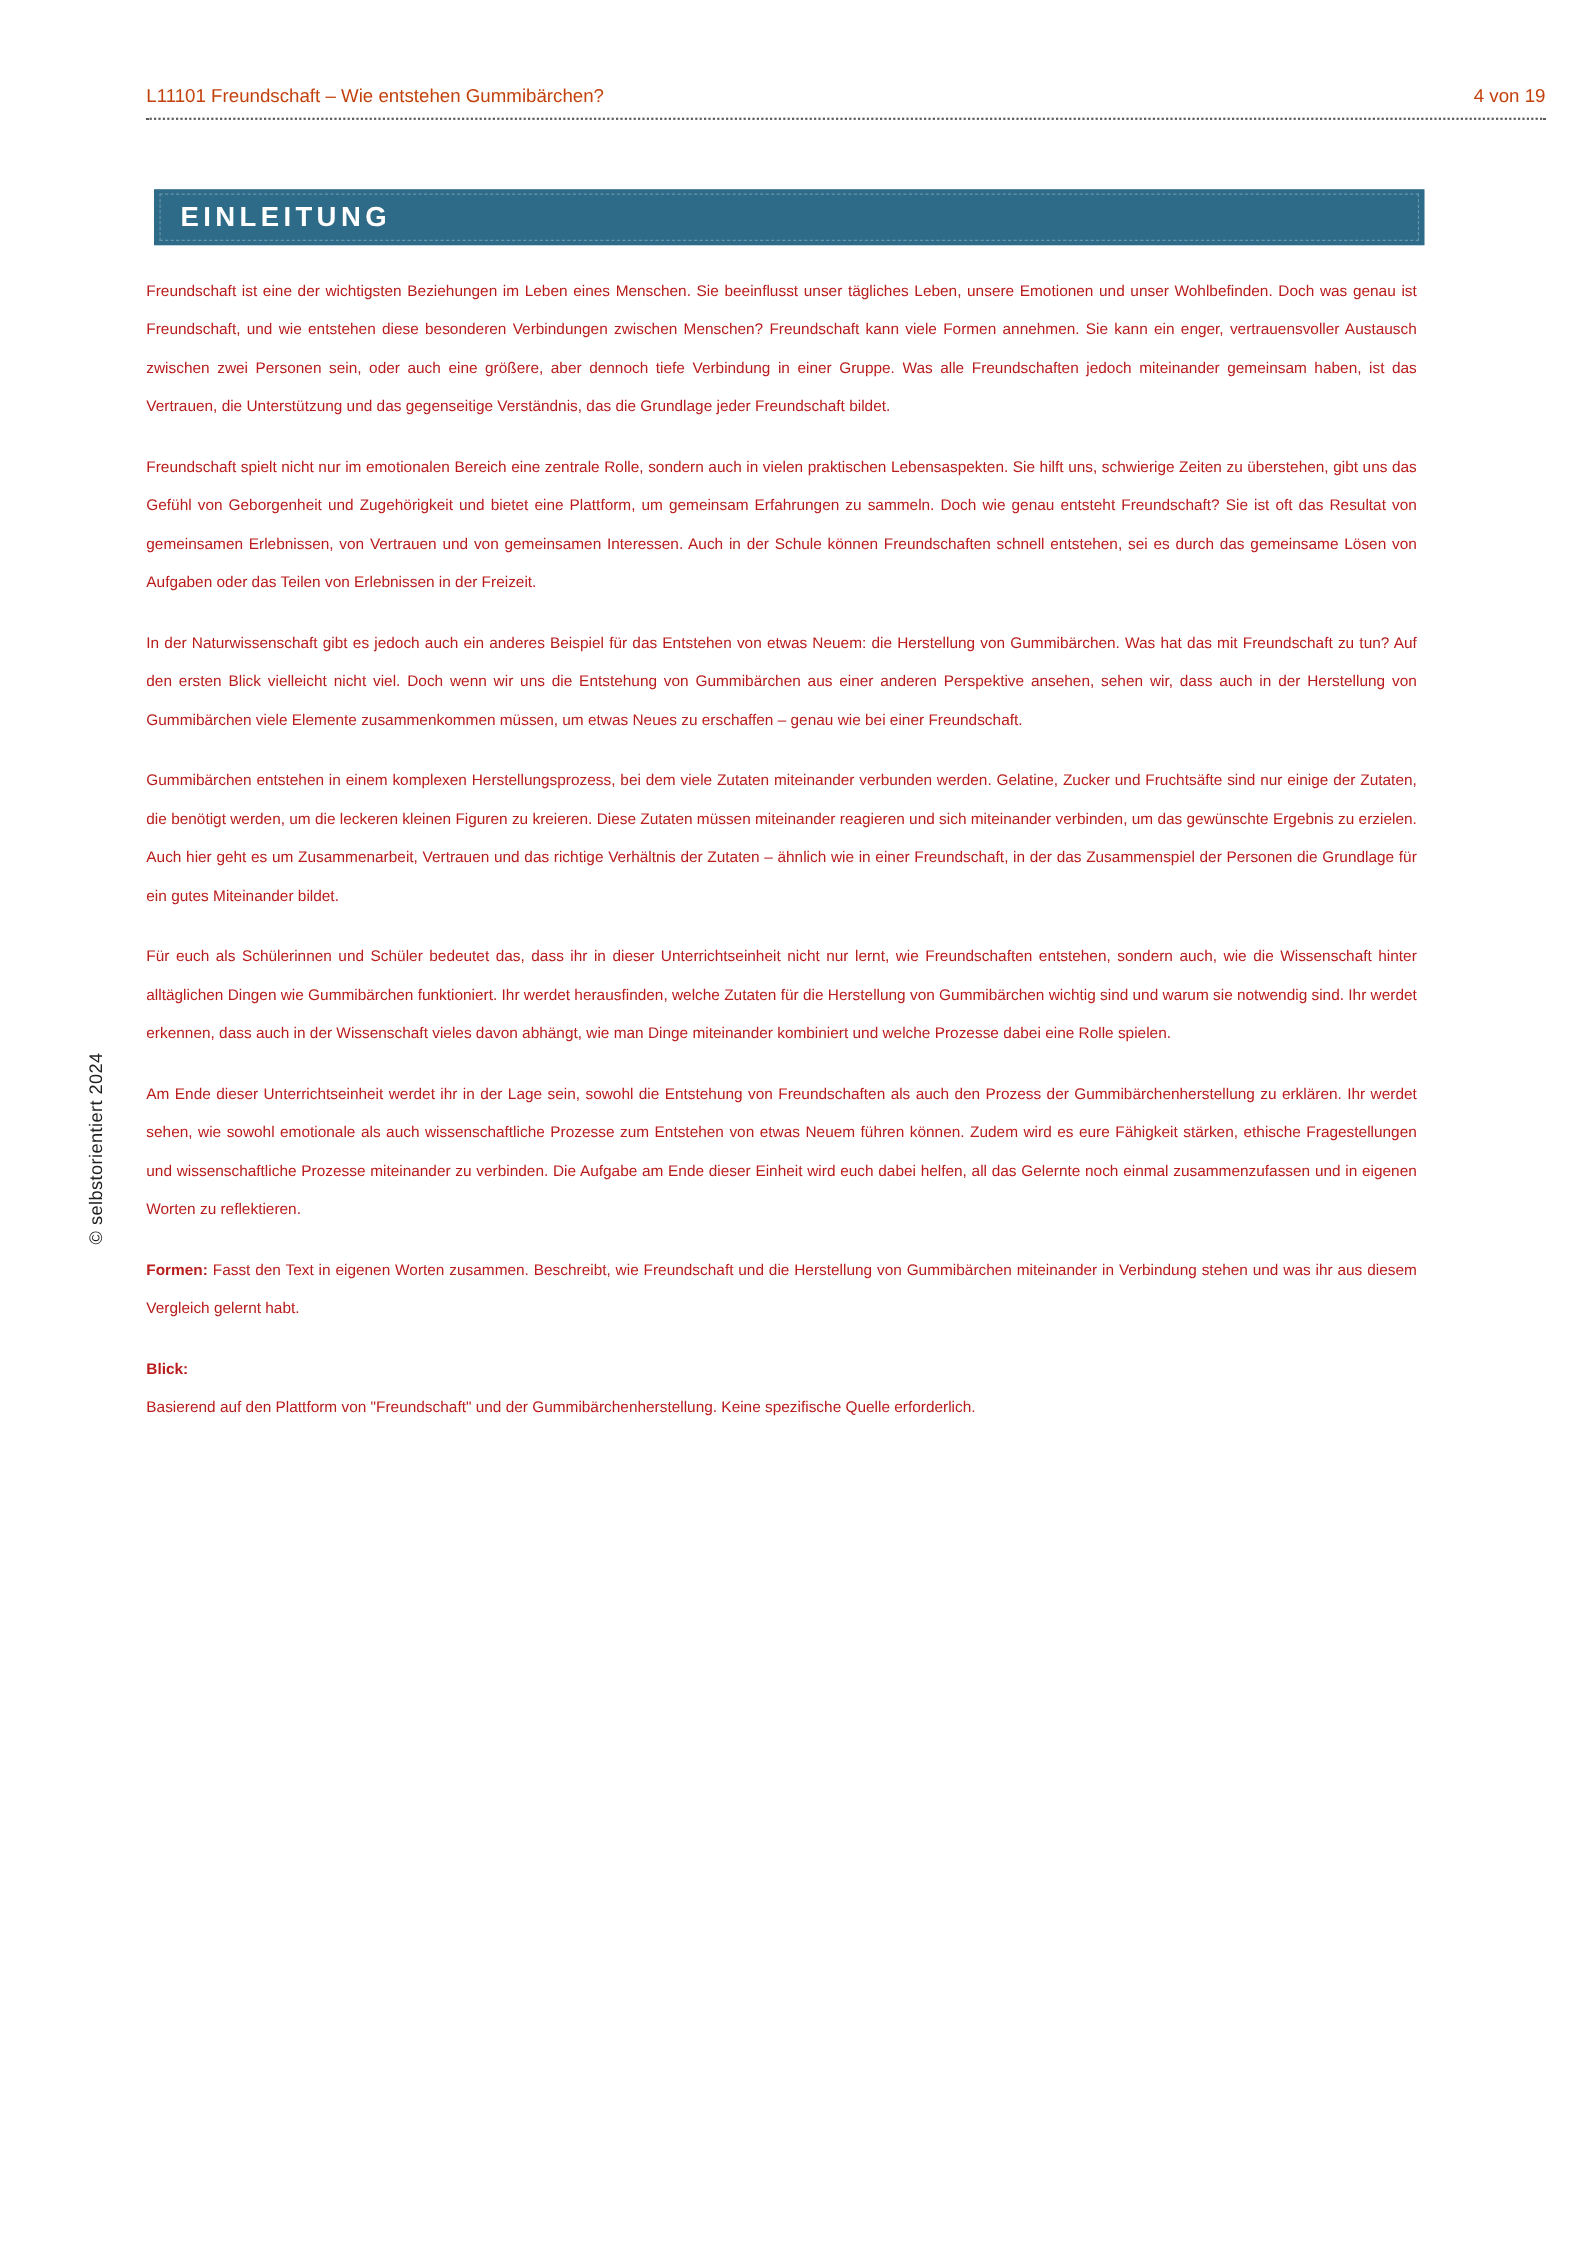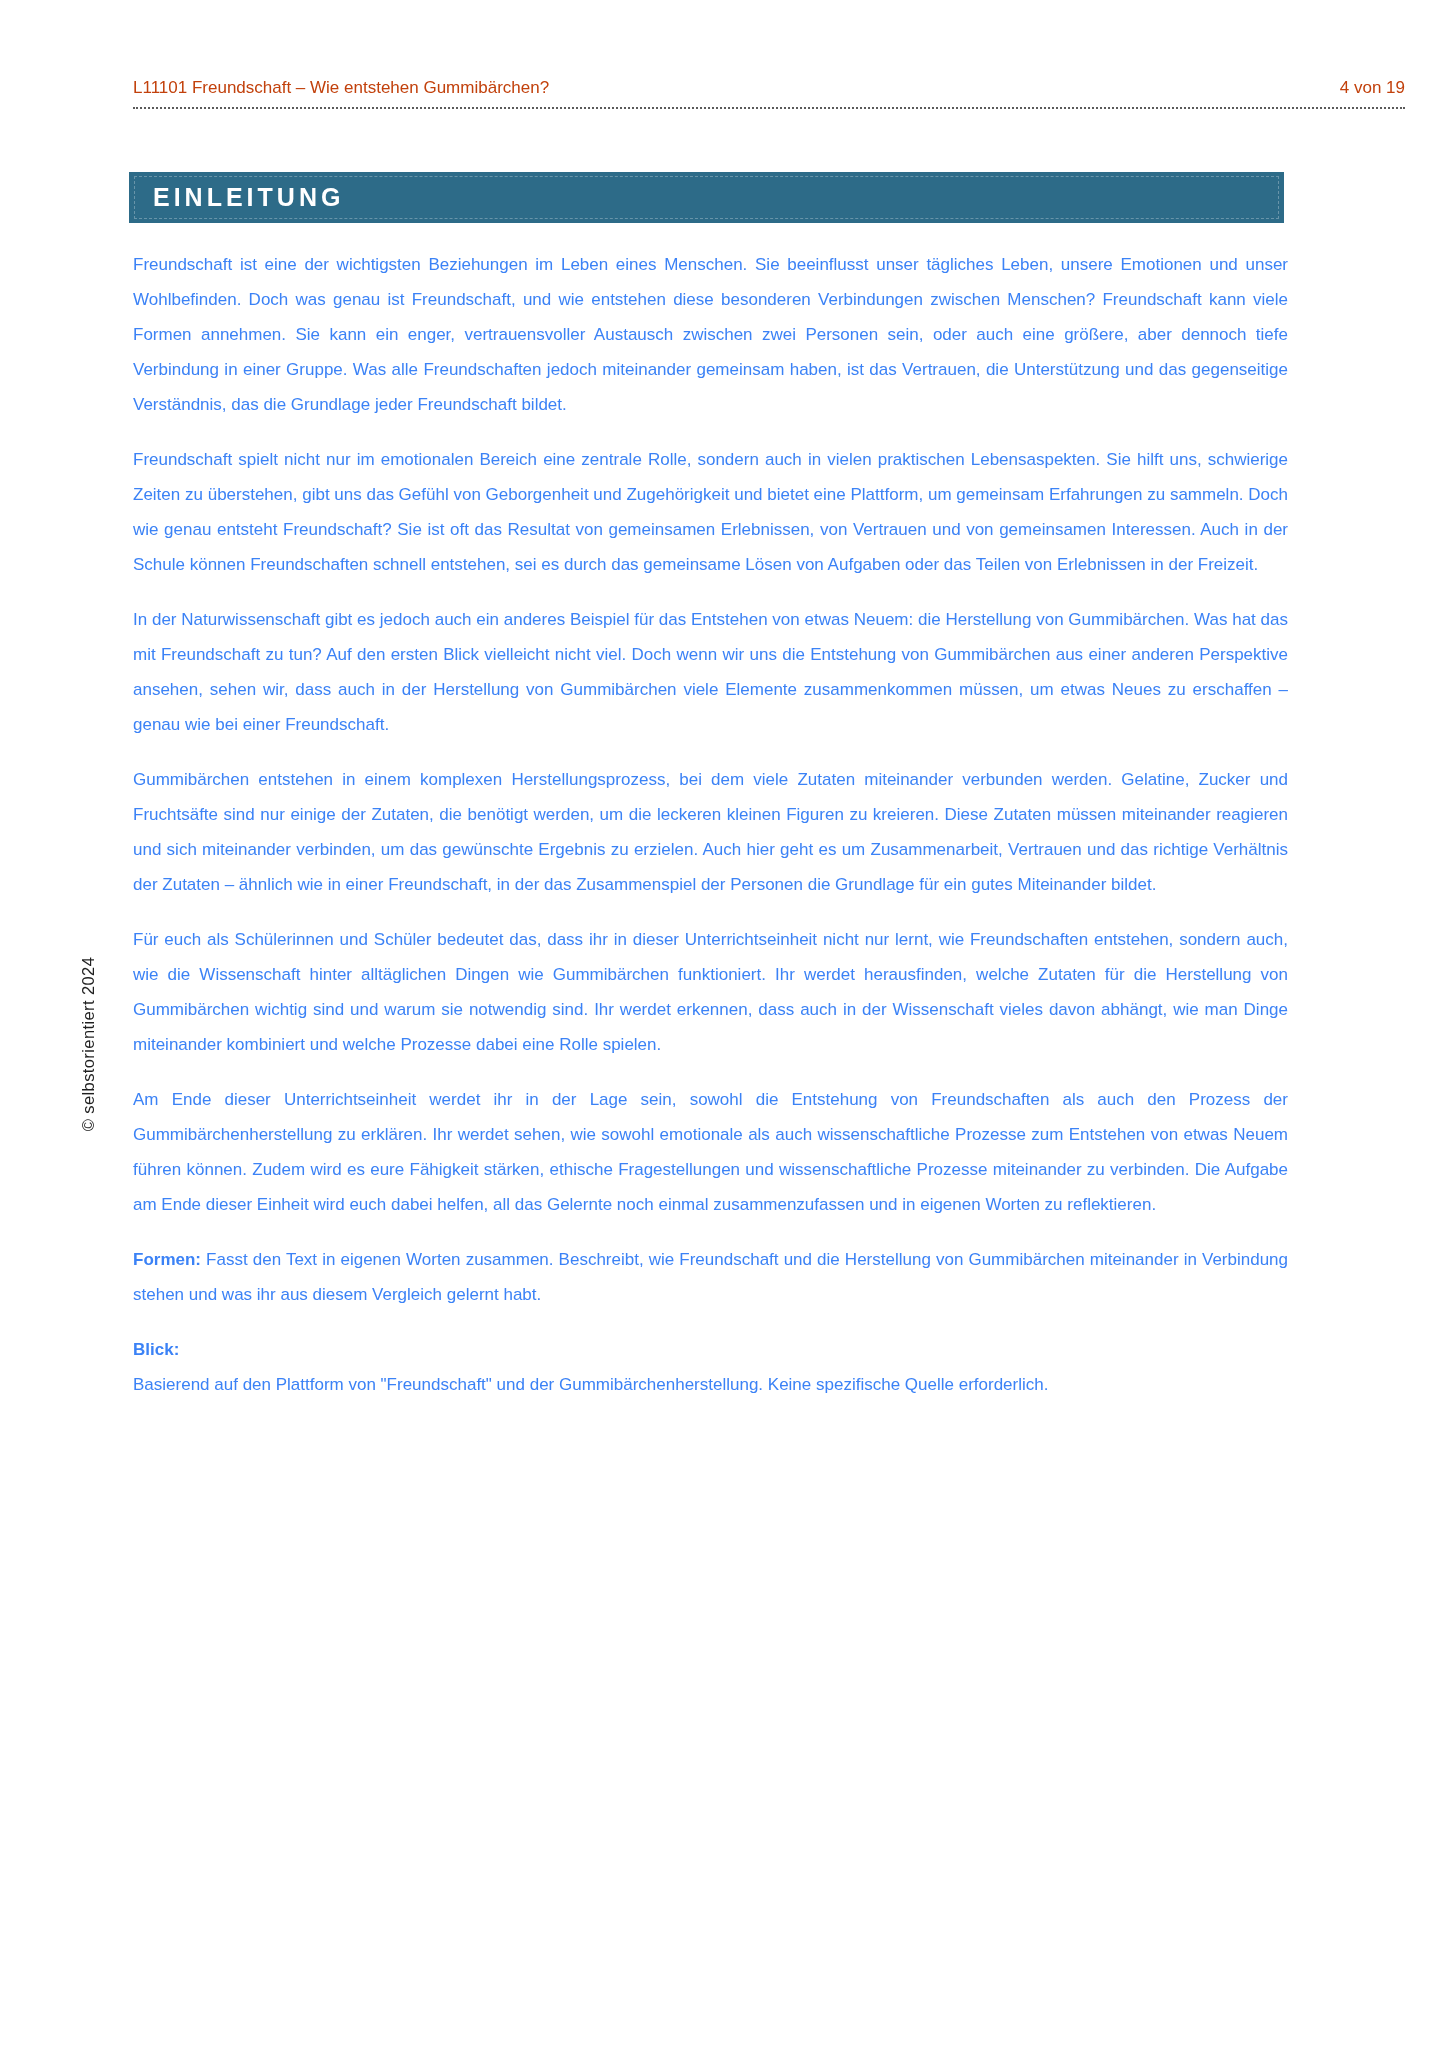--- a/index.html
+++ b/index.html
@@ -27,21 +27,21 @@
     align-items: baseline;
     font-size: 17px;
     color: #c2410c;
     border-bottom: 2px dotted #5a5a5a;
     padding-bottom: 9px;
   }
 
   
   .banner {
     position: absolute;
-    left: 129px;
+    left: 140px;
     top: 172px;
     width: 1155px;
     height: 51px;
     background: #2d6b88;
     box-sizing: border-box;
   }
   .banner::before {
     content: "";
     position: absolute;
     inset: 4px 5px;
@@ -57,24 +57,24 @@
     letter-spacing: 4px;
     color: #ffffff;
   }
 
   
   .content {
     position: absolute;
     left: 133px;
     top: 247px;
     width: 1155px;
-    font-size: 17px;
+    font-size: 14px;
     line-height: 35px;
     text-align: justify;
-    color: #3b82f6;
+    color: #b91c1c;
   }
   .content p {
     margin: 0 0 20px 0;
   }
   .content p.no-gap {
     margin-bottom: 0;
   }
   .content .b {
     font-weight: bold;
   }

